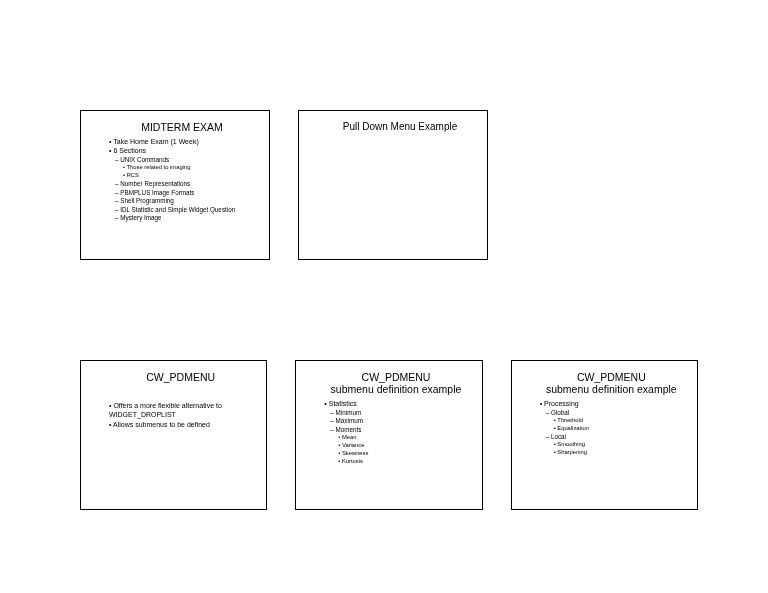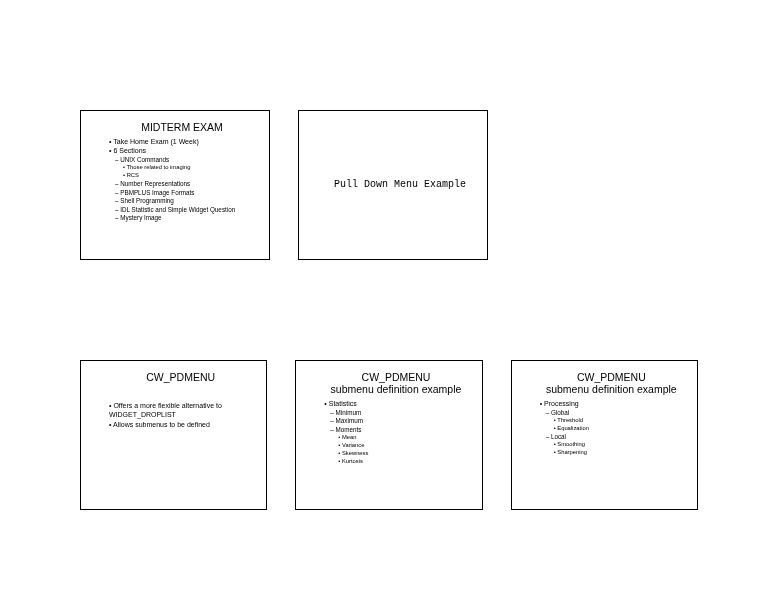--- a/index.html
+++ b/index.html
@@ -35,23 +35,21 @@
     font-weight: normal;
     font-size: 10.5px;
     margin: 2px 0 4px 0;
   }
   .title-2line {
     line-height: 1.15;
   }
   .vcenter {
     height: 100%;
     display: flex;
-    align-items: center;
     justify-content: center;
-    font-family: Liberation Mono, monospace;
   }
   ul, li { margin: 0; padding: 0; list-style: none; }
   .lvl1 > li { font-size: 7px; line-height: 1.35; padding-left: 4px; }
   .lvl1 > li::before { content: "• "; }
   .lvl2 > li { font-size: 6.3px; line-height: 1.35; padding-left: 10px; }
   .lvl2 > li::before { content: "– "; }
   .lvl3 > li { font-size: 5.8px; line-height: 1.35; padding-left: 18px; }
   .lvl3 > li::before { content: "• "; }
 </style>
 </head>

